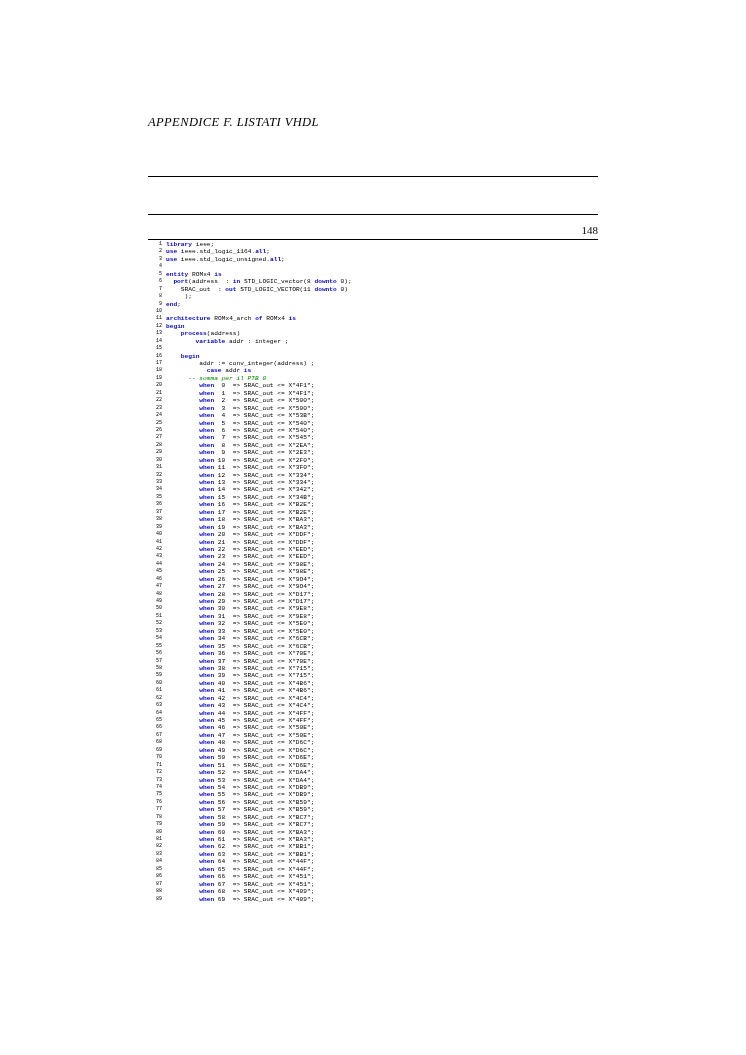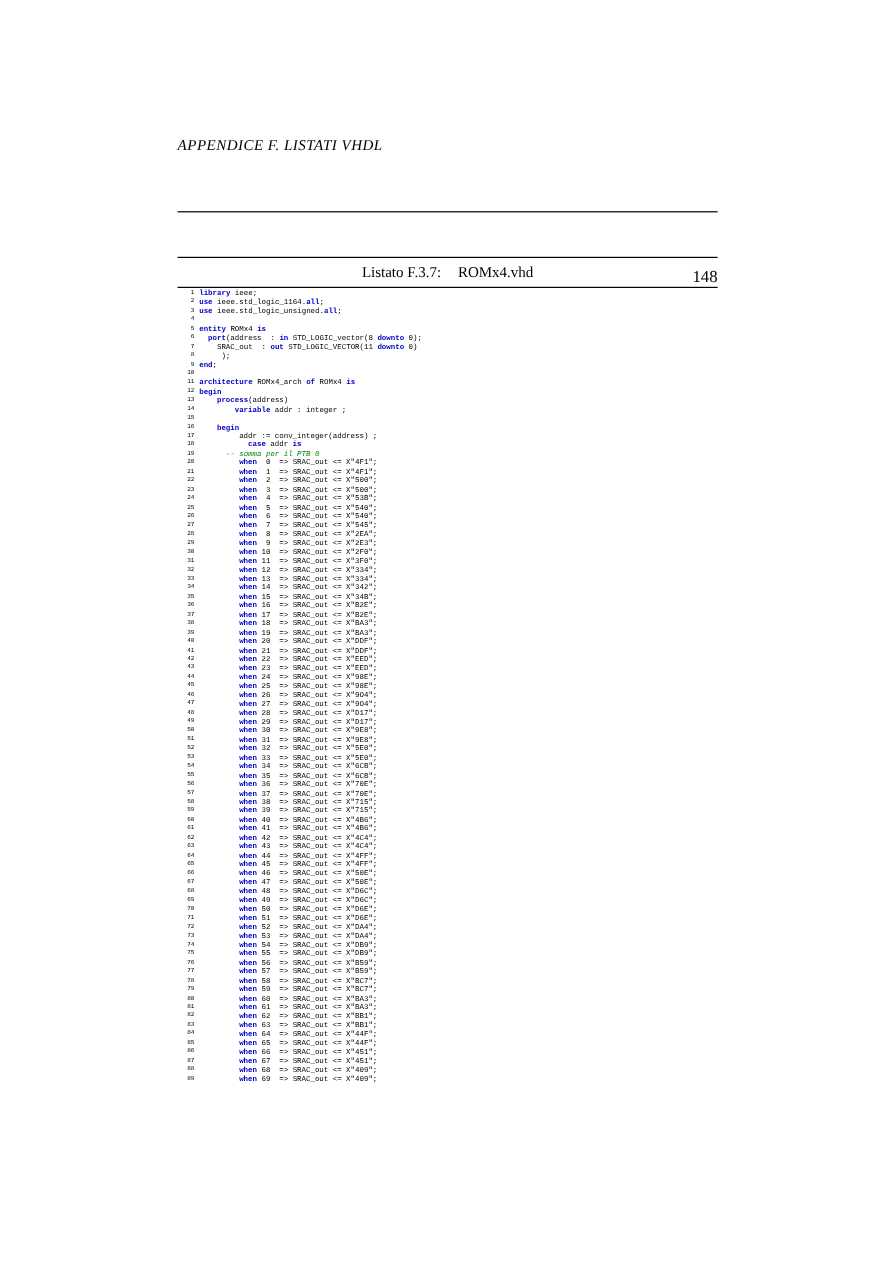--- a/index.html
+++ b/index.html
@@ -29,21 +29,21 @@
     font-family: "Liberation Serif", serif;
     font-style: italic;
     font-size: 12.5px;
     letter-spacing: 0.4px;
   }
   .header-num {
     position: absolute;
     right: 0px;
     top: 112px;
     font-style: normal;
-    font-size: 14px;
+    font-size: 11px;
   }
   .header-wrap {
     position: absolute;
     left: 148px;
     top: 112px;
     width: 450px;
     height: 16px;
   }
   .rule {
     position: absolute;
@@ -106,21 +106,18 @@
 <div class="page">
 
   <div class="header-wrap">
     <span class="header" style="position:static;text-align:right;">APPENDICE F.  LISTATI VHDL</span>
     <span class="header-num">148</span>
   </div>
 
   <div class="rule rule1"></div>
   <div class="rule rule2"></div>
 
-  <div class="caption">
-    <span>Listato F.3.7:</span><span class="cap-sp"></span><span>ROMx4.vhd</span>
-  </div>
 
   <div class="rule rule3"></div>
 
   <div class="listing" id="listing"><div class="ln"><span class="lnum">1</span><span class="code" style="left: 18px;"><span class="kw">library</span><span class="pl"> ieee;</span></span></div><div class="ln"><span class="lnum">2</span><span class="code" style="left: 18px;"><span class="kw">use</span><span class="pl"> ieee.std_logic_1164.</span><span class="kw">all</span><span class="pl">;</span></span></div><div class="ln"><span class="lnum">3</span><span class="code" style="left: 18px;"><span class="kw">use</span><span class="pl"> ieee.std_logic_unsigned.</span><span class="kw">all</span><span class="pl">;</span></span></div><div class="ln"><span class="lnum">4</span><span class="code" style="left: 18px;"></span></div><div class="ln"><span class="lnum">5</span><span class="code" style="left: 18px;"><span class="kw">entity</span><span class="pl"> ROMx4 </span><span class="kw">is</span></span></div><div class="ln"><span class="lnum">6</span><span class="code" style="left: 25.4px;"><span class="kw">port</span><span class="pl">(address  : </span><span class="kw">in</span><span class="pl"> STD_LOGIC_vector(8 </span><span class="kw">downto</span><span class="pl"> 0);</span></span></div><div class="ln"><span class="lnum">7</span><span class="code" style="left: 32.8px;"><span class="pl">SRAC_out  : </span><span class="kw">out</span><span class="pl"> STD_LOGIC_VECTOR(11 </span><span class="kw">downto</span><span class="pl"> 0)</span></span></div><div class="ln"><span class="lnum">8</span><span class="code" style="left: 36.5px;"><span class="pl">);</span></span></div><div class="ln"><span class="lnum">9</span><span class="code" style="left: 18px;"><span class="kw">end</span><span class="pl">;</span></span></div><div class="ln"><span class="lnum">10</span><span class="code" style="left: 18px;"></span></div><div class="ln"><span class="lnum">11</span><span class="code" style="left: 18px;"><span class="kw">architecture</span><span class="pl"> ROMx4_arch </span><span class="kw">of</span><span class="pl"> ROMx4 </span><span class="kw">is</span></span></div><div class="ln"><span class="lnum">12</span><span class="code" style="left: 18px;"><span class="kw">begin</span></span></div><div class="ln"><span class="lnum">13</span><span class="code" style="left: 32.8px;"><span class="kw">process</span><span class="pl">(address)</span></span></div><div class="ln"><span class="lnum">14</span><span class="code" style="left: 47.6px;"><span class="kw">variable</span><span class="pl"> addr : integer ;</span></span></div><div class="ln"><span class="lnum">15</span><span class="code" style="left: 18px;"></span></div><div class="ln"><span class="lnum">16</span><span class="code" style="left: 32.8px;"><span class="kw">begin</span></span></div><div class="ln"><span class="lnum">17</span><span class="code" style="left: 51.3px;"><span class="pl">addr := conv_integer(address) ;</span></span></div><div class="ln"><span class="lnum">18</span><span class="code" style="left: 58.7px;"><span class="kw">case</span><span class="pl"> addr </span><span class="kw">is</span></span></div><div class="ln"><span class="lnum">19</span><span class="code" style="left: 40.2px;"><span class="cm">-- somma per il PTB 0</span></span></div><div class="ln"><span class="lnum">20</span><span class="code" style="left: 51.3px;"><span class="kw">when</span><span class="pl">  0  =&gt; SRAC_out &lt;= X"4F1";</span></span></div><div class="ln"><span class="lnum">21</span><span class="code" style="left: 51.3px;"><span class="kw">when</span><span class="pl">  1  =&gt; SRAC_out &lt;= X"4F1";</span></span></div><div class="ln"><span class="lnum">22</span><span class="code" style="left: 51.3px;"><span class="kw">when</span><span class="pl">  2  =&gt; SRAC_out &lt;= X"500";</span></span></div><div class="ln"><span class="lnum">23</span><span class="code" style="left: 51.3px;"><span class="kw">when</span><span class="pl">  3  =&gt; SRAC_out &lt;= X"500";</span></span></div><div class="ln"><span class="lnum">24</span><span class="code" style="left: 51.3px;"><span class="kw">when</span><span class="pl">  4  =&gt; SRAC_out &lt;= X"53B";</span></span></div><div class="ln"><span class="lnum">25</span><span class="code" style="left: 51.3px;"><span class="kw">when</span><span class="pl">  5  =&gt; SRAC_out &lt;= X"540";</span></span></div><div class="ln"><span class="lnum">26</span><span class="code" style="left: 51.3px;"><span class="kw">when</span><span class="pl">  6  =&gt; SRAC_out &lt;= X"540";</span></span></div><div class="ln"><span class="lnum">27</span><span class="code" style="left: 51.3px;"><span class="kw">when</span><span class="pl">  7  =&gt; SRAC_out &lt;= X"545";</span></span></div><div class="ln"><span class="lnum">28</span><span class="code" style="left: 51.3px;"><span class="kw">when</span><span class="pl">  8  =&gt; SRAC_out &lt;= X"2EA";</span></span></div><div class="ln"><span class="lnum">29</span><span class="code" style="left: 51.3px;"><span class="kw">when</span><span class="pl">  9  =&gt; SRAC_out &lt;= X"2E3";</span></span></div><div class="ln"><span class="lnum">30</span><span class="code" style="left: 51.3px;"><span class="kw">when</span><span class="pl"> 10  =&gt; SRAC_out &lt;= X"2F0";</span></span></div><div class="ln"><span class="lnum">31</span><span class="code" style="left: 51.3px;"><span class="kw">when</span><span class="pl"> 11  =&gt; SRAC_out &lt;= X"3F0";</span></span></div><div class="ln"><span class="lnum">32</span><span class="code" style="left: 51.3px;"><span class="kw">when</span><span class="pl"> 12  =&gt; SRAC_out &lt;= X"334";</span></span></div><div class="ln"><span class="lnum">33</span><span class="code" style="left: 51.3px;"><span class="kw">when</span><span class="pl"> 13  =&gt; SRAC_out &lt;= X"334";</span></span></div><div class="ln"><span class="lnum">34</span><span class="code" style="left: 51.3px;"><span class="kw">when</span><span class="pl"> 14  =&gt; SRAC_out &lt;= X"342";</span></span></div><div class="ln"><span class="lnum">35</span><span class="code" style="left: 51.3px;"><span class="kw">when</span><span class="pl"> 15  =&gt; SRAC_out &lt;= X"34B";</span></span></div><div class="ln"><span class="lnum">36</span><span class="code" style="left: 51.3px;"><span class="kw">when</span><span class="pl"> 16  =&gt; SRAC_out &lt;= X"B2E";</span></span></div><div class="ln"><span class="lnum">37</span><span class="code" style="left: 51.3px;"><span class="kw">when</span><span class="pl"> 17  =&gt; SRAC_out &lt;= X"B2E";</span></span></div><div class="ln"><span class="lnum">38</span><span class="code" style="left: 51.3px;"><span class="kw">when</span><span class="pl"> 18  =&gt; SRAC_out &lt;= X"BA3";</span></span></div><div class="ln"><span class="lnum">39</span><span class="code" style="left: 51.3px;"><span class="kw">when</span><span class="pl"> 19  =&gt; SRAC_out &lt;= X"BA3";</span></span></div><div class="ln"><span class="lnum">40</span><span class="code" style="left: 51.3px;"><span class="kw">when</span><span class="pl"> 20  =&gt; SRAC_out &lt;= X"DDF";</span></span></div><div class="ln"><span class="lnum">41</span><span class="code" style="left: 51.3px;"><span class="kw">when</span><span class="pl"> 21  =&gt; SRAC_out &lt;= X"DDF";</span></span></div><div class="ln"><span class="lnum">42</span><span class="code" style="left: 51.3px;"><span class="kw">when</span><span class="pl"> 22  =&gt; SRAC_out &lt;= X"EED";</span></span></div><div class="ln"><span class="lnum">43</span><span class="code" style="left: 51.3px;"><span class="kw">when</span><span class="pl"> 23  =&gt; SRAC_out &lt;= X"EED";</span></span></div><div class="ln"><span class="lnum">44</span><span class="code" style="left: 51.3px;"><span class="kw">when</span><span class="pl"> 24  =&gt; SRAC_out &lt;= X"98E";</span></span></div><div class="ln"><span class="lnum">45</span><span class="code" style="left: 51.3px;"><span class="kw">when</span><span class="pl"> 25  =&gt; SRAC_out &lt;= X"98E";</span></span></div><div class="ln"><span class="lnum">46</span><span class="code" style="left: 51.3px;"><span class="kw">when</span><span class="pl"> 26  =&gt; SRAC_out &lt;= X"9O4";</span></span></div><div class="ln"><span class="lnum">47</span><span class="code" style="left: 51.3px;"><span class="kw">when</span><span class="pl"> 27  =&gt; SRAC_out &lt;= X"9O4";</span></span></div><div class="ln"><span class="lnum">48</span><span class="code" style="left: 51.3px;"><span class="kw">when</span><span class="pl"> 28  =&gt; SRAC_out &lt;= X"D17";</span></span></div><div class="ln"><span class="lnum">49</span><span class="code" style="left: 51.3px;"><span class="kw">when</span><span class="pl"> 29  =&gt; SRAC_out &lt;= X"D17";</span></span></div><div class="ln"><span class="lnum">50</span><span class="code" style="left: 51.3px;"><span class="kw">when</span><span class="pl"> 30  =&gt; SRAC_out &lt;= X"9E8";</span></span></div><div class="ln"><span class="lnum">51</span><span class="code" style="left: 51.3px;"><span class="kw">when</span><span class="pl"> 31  =&gt; SRAC_out &lt;= X"9E8";</span></span></div><div class="ln"><span class="lnum">52</span><span class="code" style="left: 51.3px;"><span class="kw">when</span><span class="pl"> 32  =&gt; SRAC_out &lt;= X"5E0";</span></span></div><div class="ln"><span class="lnum">53</span><span class="code" style="left: 51.3px;"><span class="kw">when</span><span class="pl"> 33  =&gt; SRAC_out &lt;= X"5E0";</span></span></div><div class="ln"><span class="lnum">54</span><span class="code" style="left: 51.3px;"><span class="kw">when</span><span class="pl"> 34  =&gt; SRAC_out &lt;= X"6CB";</span></span></div><div class="ln"><span class="lnum">55</span><span class="code" style="left: 51.3px;"><span class="kw">when</span><span class="pl"> 35  =&gt; SRAC_out &lt;= X"6CB";</span></span></div><div class="ln"><span class="lnum">56</span><span class="code" style="left: 51.3px;"><span class="kw">when</span><span class="pl"> 36  =&gt; SRAC_out &lt;= X"70E";</span></span></div><div class="ln"><span class="lnum">57</span><span class="code" style="left: 51.3px;"><span class="kw">when</span><span class="pl"> 37  =&gt; SRAC_out &lt;= X"70E";</span></span></div><div class="ln"><span class="lnum">58</span><span class="code" style="left: 51.3px;"><span class="kw">when</span><span class="pl"> 38  =&gt; SRAC_out &lt;= X"715";</span></span></div><div class="ln"><span class="lnum">59</span><span class="code" style="left: 51.3px;"><span class="kw">when</span><span class="pl"> 39  =&gt; SRAC_out &lt;= X"715";</span></span></div><div class="ln"><span class="lnum">60</span><span class="code" style="left: 51.3px;"><span class="kw">when</span><span class="pl"> 40  =&gt; SRAC_out &lt;= X"4B6";</span></span></div><div class="ln"><span class="lnum">61</span><span class="code" style="left: 51.3px;"><span class="kw">when</span><span class="pl"> 41  =&gt; SRAC_out &lt;= X"4B6";</span></span></div><div class="ln"><span class="lnum">62</span><span class="code" style="left: 51.3px;"><span class="kw">when</span><span class="pl"> 42  =&gt; SRAC_out &lt;= X"4C4";</span></span></div><div class="ln"><span class="lnum">63</span><span class="code" style="left: 51.3px;"><span class="kw">when</span><span class="pl"> 43  =&gt; SRAC_out &lt;= X"4C4";</span></span></div><div class="ln"><span class="lnum">64</span><span class="code" style="left: 51.3px;"><span class="kw">when</span><span class="pl"> 44  =&gt; SRAC_out &lt;= X"4FF";</span></span></div><div class="ln"><span class="lnum">65</span><span class="code" style="left: 51.3px;"><span class="kw">when</span><span class="pl"> 45  =&gt; SRAC_out &lt;= X"4FF";</span></span></div><div class="ln"><span class="lnum">66</span><span class="code" style="left: 51.3px;"><span class="kw">when</span><span class="pl"> 46  =&gt; SRAC_out &lt;= X"50E";</span></span></div><div class="ln"><span class="lnum">67</span><span class="code" style="left: 51.3px;"><span class="kw">when</span><span class="pl"> 47  =&gt; SRAC_out &lt;= X"50E";</span></span></div><div class="ln"><span class="lnum">68</span><span class="code" style="left: 51.3px;"><span class="kw">when</span><span class="pl"> 48  =&gt; SRAC_out &lt;= X"D6C";</span></span></div><div class="ln"><span class="lnum">69</span><span class="code" style="left: 51.3px;"><span class="kw">when</span><span class="pl"> 49  =&gt; SRAC_out &lt;= X"D6C";</span></span></div><div class="ln"><span class="lnum">70</span><span class="code" style="left: 51.3px;"><span class="kw">when</span><span class="pl"> 50  =&gt; SRAC_out &lt;= X"D6E";</span></span></div><div class="ln"><span class="lnum">71</span><span class="code" style="left: 51.3px;"><span class="kw">when</span><span class="pl"> 51  =&gt; SRAC_out &lt;= X"D6E";</span></span></div><div class="ln"><span class="lnum">72</span><span class="code" style="left: 51.3px;"><span class="kw">when</span><span class="pl"> 52  =&gt; SRAC_out &lt;= X"DA4";</span></span></div><div class="ln"><span class="lnum">73</span><span class="code" style="left: 51.3px;"><span class="kw">when</span><span class="pl"> 53  =&gt; SRAC_out &lt;= X"DA4";</span></span></div><div class="ln"><span class="lnum">74</span><span class="code" style="left: 51.3px;"><span class="kw">when</span><span class="pl"> 54  =&gt; SRAC_out &lt;= X"DB9";</span></span></div><div class="ln"><span class="lnum">75</span><span class="code" style="left: 51.3px;"><span class="kw">when</span><span class="pl"> 55  =&gt; SRAC_out &lt;= X"DB9";</span></span></div><div class="ln"><span class="lnum">76</span><span class="code" style="left: 51.3px;"><span class="kw">when</span><span class="pl"> 56  =&gt; SRAC_out &lt;= X"B59";</span></span></div><div class="ln"><span class="lnum">77</span><span class="code" style="left: 51.3px;"><span class="kw">when</span><span class="pl"> 57  =&gt; SRAC_out &lt;= X"B59";</span></span></div><div class="ln"><span class="lnum">78</span><span class="code" style="left: 51.3px;"><span class="kw">when</span><span class="pl"> 58  =&gt; SRAC_out &lt;= X"BC7";</span></span></div><div class="ln"><span class="lnum">79</span><span class="code" style="left: 51.3px;"><span class="kw">when</span><span class="pl"> 59  =&gt; SRAC_out &lt;= X"BC7";</span></span></div><div class="ln"><span class="lnum">80</span><span class="code" style="left: 51.3px;"><span class="kw">when</span><span class="pl"> 60  =&gt; SRAC_out &lt;= X"BA3";</span></span></div><div class="ln"><span class="lnum">81</span><span class="code" style="left: 51.3px;"><span class="kw">when</span><span class="pl"> 61  =&gt; SRAC_out &lt;= X"BA3";</span></span></div><div class="ln"><span class="lnum">82</span><span class="code" style="left: 51.3px;"><span class="kw">when</span><span class="pl"> 62  =&gt; SRAC_out &lt;= X"BB1";</span></span></div><div class="ln"><span class="lnum">83</span><span class="code" style="left: 51.3px;"><span class="kw">when</span><span class="pl"> 63  =&gt; SRAC_out &lt;= X"BB1";</span></span></div><div class="ln"><span class="lnum">84</span><span class="code" style="left: 51.3px;"><span class="kw">when</span><span class="pl"> 64  =&gt; SRAC_out &lt;= X"44F";</span></span></div><div class="ln"><span class="lnum">85</span><span class="code" style="left: 51.3px;"><span class="kw">when</span><span class="pl"> 65  =&gt; SRAC_out &lt;= X"44F";</span></span></div><div class="ln"><span class="lnum">86</span><span class="code" style="left: 51.3px;"><span class="kw">when</span><span class="pl"> 66  =&gt; SRAC_out &lt;= X"451";</span></span></div><div class="ln"><span class="lnum">87</span><span class="code" style="left: 51.3px;"><span class="kw">when</span><span class="pl"> 67  =&gt; SRAC_out &lt;= X"451";</span></span></div><div class="ln"><span class="lnum">88</span><span class="code" style="left: 51.3px;"><span class="kw">when</span><span class="pl"> 68  =&gt; SRAC_out &lt;= X"409";</span></span></div><div class="ln"><span class="lnum">89</span><span class="code" style="left: 51.3px;"><span class="kw">when</span><span class="pl"> 69  =&gt; SRAC_out &lt;= X"409";</span></span></div></div>
 
 </div>
 
 </body></html>

